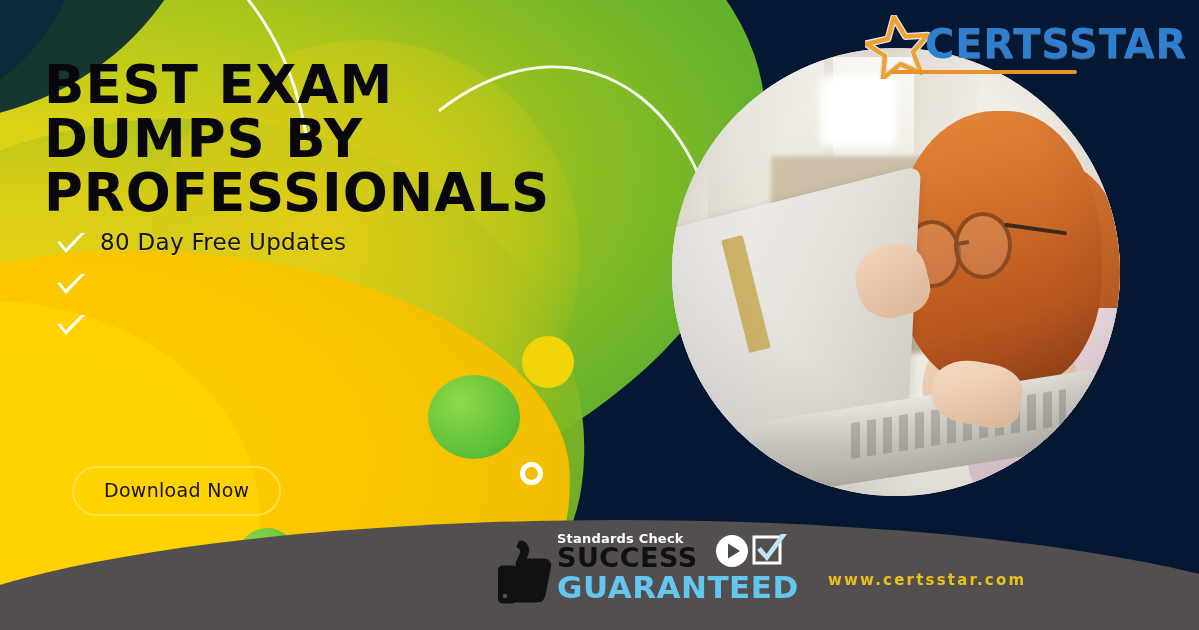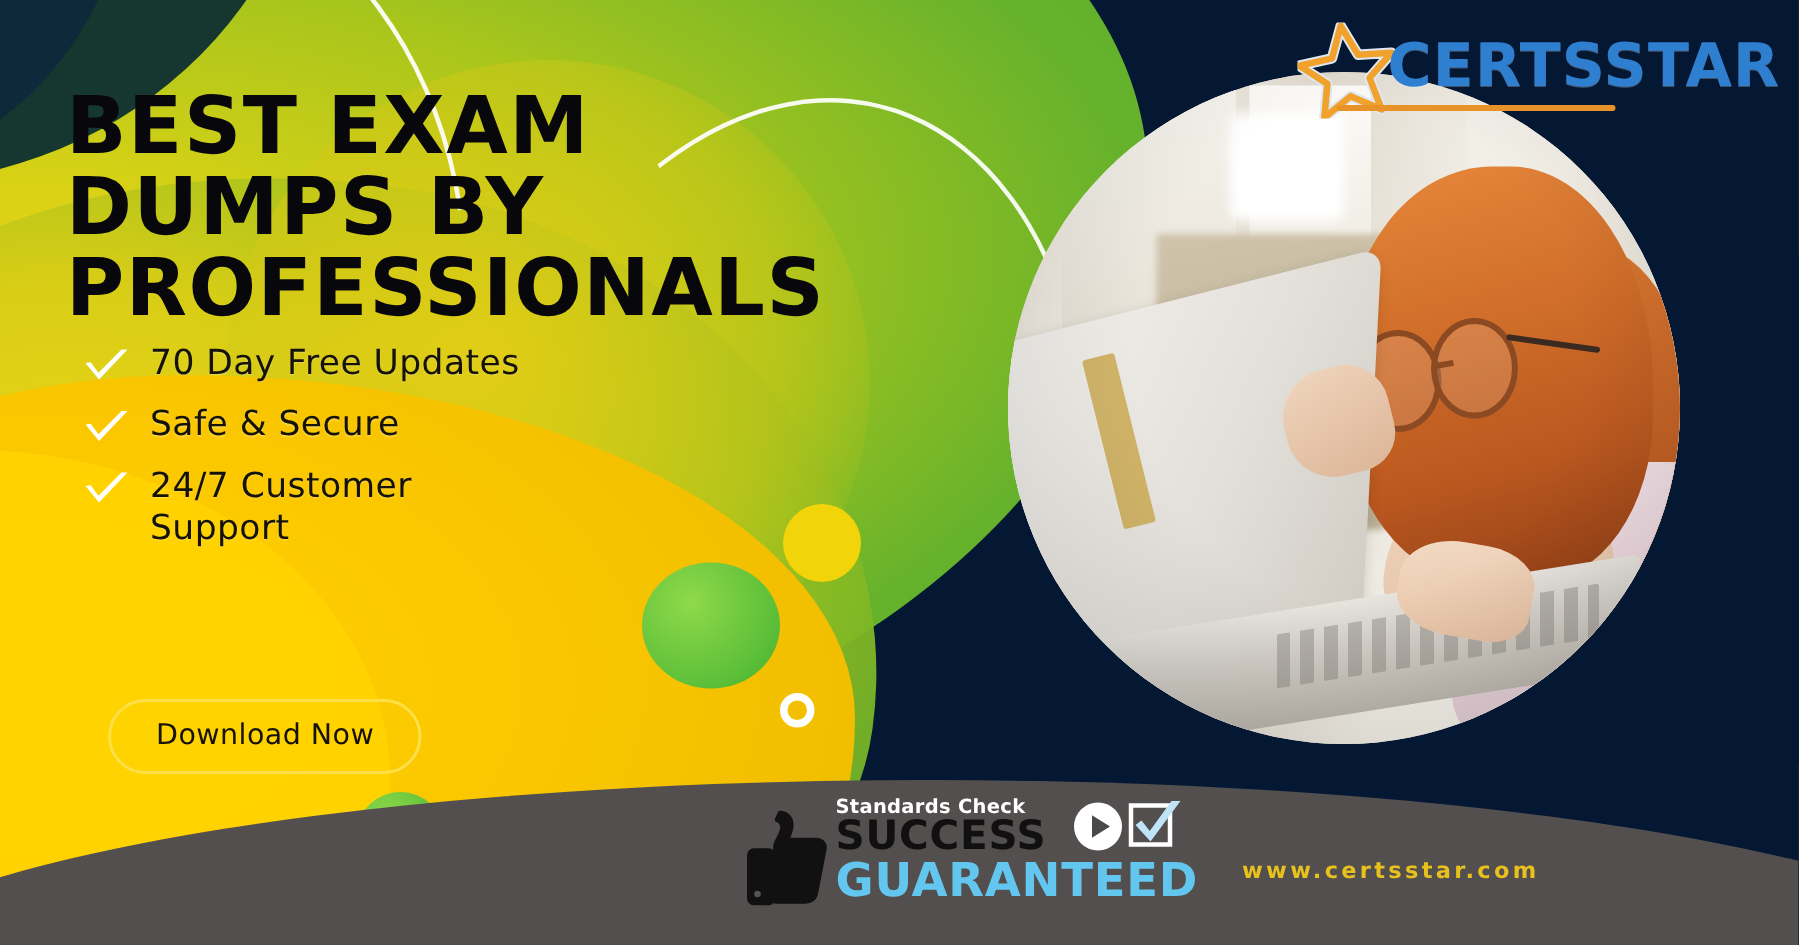--- a/index.html
+++ b/index.html
@@ -496,37 +496,35 @@
     <span class="hl-line">Professionals</span>
   </h1>
 
   <ul class="features" style="list-style:none;margin:0;padding:0;">
     <li class="feature-row">
       <span class="check-icon">
         <svg viewBox="0 0 30 28" width="30" height="28">
           <path d="M1 10 L10 21 L29 1 L25 1 L9.6 16.5 L4.5 9.5 Z" fill="#ffffff"></path>
         </svg>
       </span>
-      <span class="feature-label">70 Day Free Updates</span>
+      <span class="feature-label">80 Day Free Updates</span>
     </li>
     <li class="feature-row">
       <span class="check-icon">
         <svg viewBox="0 0 30 28" width="30" height="28">
           <path d="M1 10 L10 21 L29 1 L25 1 L9.6 16.5 L4.5 9.5 Z" fill="#ffffff"></path>
         </svg>
       </span>
-      <span class="feature-label">Safe &amp; Secure</span>
     </li>
     <li class="feature-row">
       <span class="check-icon">
         <svg viewBox="0 0 30 28" width="30" height="28">
           <path d="M1 10 L10 21 L29 1 L25 1 L9.6 16.5 L4.5 9.5 Z" fill="#ffffff"></path>
         </svg>
       </span>
-      <span class="feature-label" style="max-width:210px;">24/7 Customer Support</span>
     </li>
   </ul>
 
   <button class="cta-button">Download Now</button>
 
   <div class="logo">
     <span class="logo-star">
       <svg viewBox="0 0 66 64" width="66" height="64">
         <g transform="rotate(-8 33 32)">
           <path d="M33 2 L41.8 22.6 L64 24.4 L47.2 39 L52.3 61 L33 49.3 L13.7 61 L18.8 39 L2 24.4 L24.2 22.6 Z" fill="none" stroke="#dfe7f2" stroke-width="7" stroke-linejoin="round"></path>

